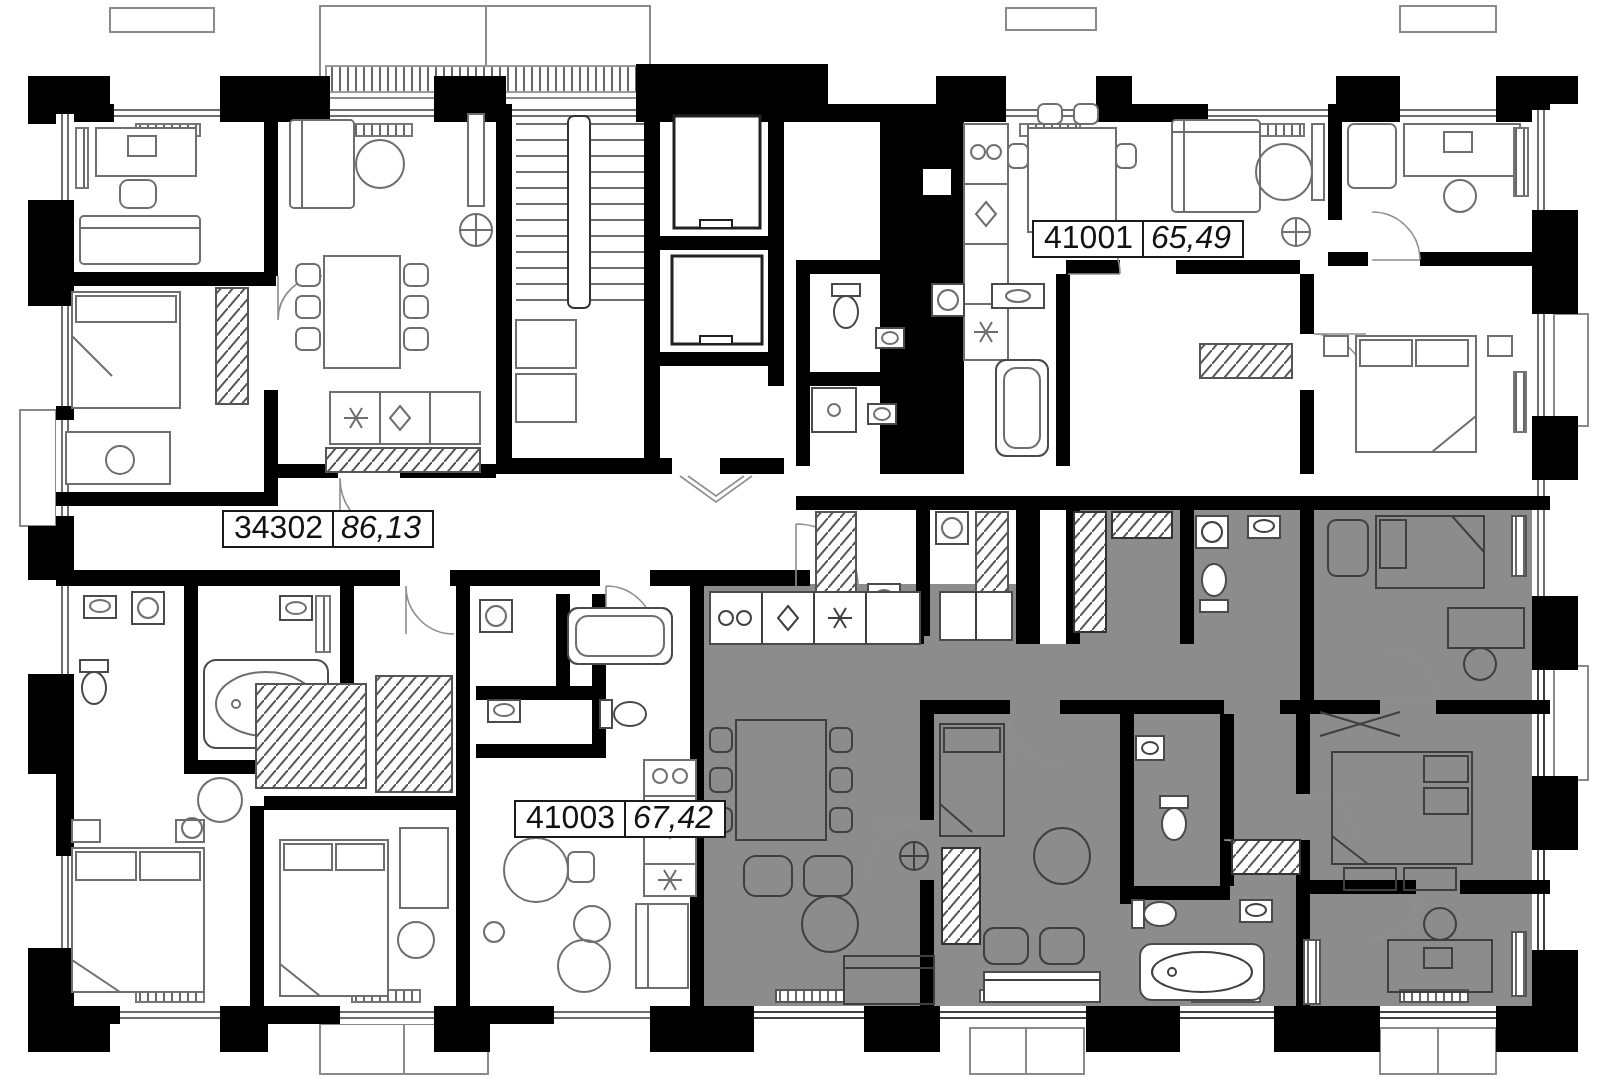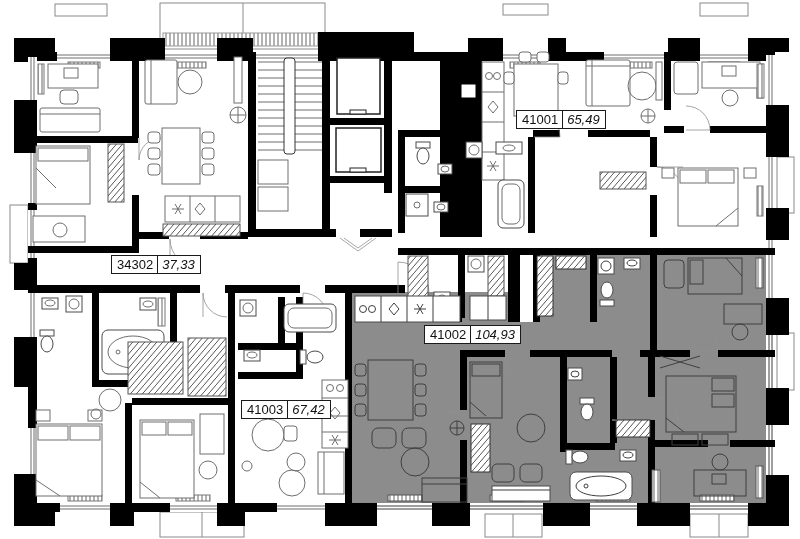--- a/index.html
+++ b/index.html
@@ -9,21 +9,21 @@
   .stage svg{position:absolute;left:0;top:0;}
   .wall{fill:var(--wall,#000);}
   .gfill{fill:var(--highlight,#8c8c8c);}
   .ln{stroke:var(--line,#6e6e6e);fill:none;stroke-width:1;}
   .lnd{stroke:var(--line_dark,#3f3f3f);fill:none;stroke-width:1;}
   .wfix{fill:#fff;stroke:#4a4a4a;stroke-width:1;}
   .wbox{fill:#fff;stroke:#6e6e6e;stroke-width:1;}
   .door{stroke:#8f8f8f;fill:none;stroke-width:0.8;}
   .balc{fill:#fff;stroke:#8a8a8a;stroke-width:1;}
   .unit-label{position:absolute;display:flex;align-items:center;background:#fff;
-      border:1px solid #1a1a1a;font-size:13px;line-height:15px;color:#111;
+      border:1px solid #1a1a1a;font-size:16px;line-height:15px;color:#111;
       white-space:nowrap;z-index:6;}
   .ul-id{padding:1px 4px 1px 5px;border-right:1px solid #1a1a1a;}
   .ul-area{padding:1px 5px 1px 4px;font-style:italic;}
 </style>
 </head>
 <body>
 
 <div class="stage">
 <svg width="800" height="539" viewBox="0 0 800 539">
   <defs>
@@ -623,25 +623,21 @@
           <rect class="wfix" x="598" y="258" width="16" height="16"></rect>
           <circle class="lnd" cx="606" cy="266" r="5"></circle>
         </g>
   </g>
 </svg>
 
 <div class="unit-label" style="left:516px;top:110px">
   <span class="ul-id">41001</span>
   <span class="ul-area">65,49</span>
 </div>
-<div class="unit-label" style="left:424px;top:325px">
-  <span class="ul-id">41002</span>
-  <span class="ul-area">104,93</span>
-</div>
-<div class="unit-label" style="left:241px;top:400px">
+<div class="unit-label" style="left:257px;top:400px">
   <span class="ul-id">41003</span>
   <span class="ul-area">67,42</span>
 </div>
 <div class="unit-label" style="left:111px;top:255px">
   <span class="ul-id">34302</span>
-  <span class="ul-area">37,33</span>
+  <span class="ul-area">86,13</span>
 </div>
 </div>
 
 </body></html>

